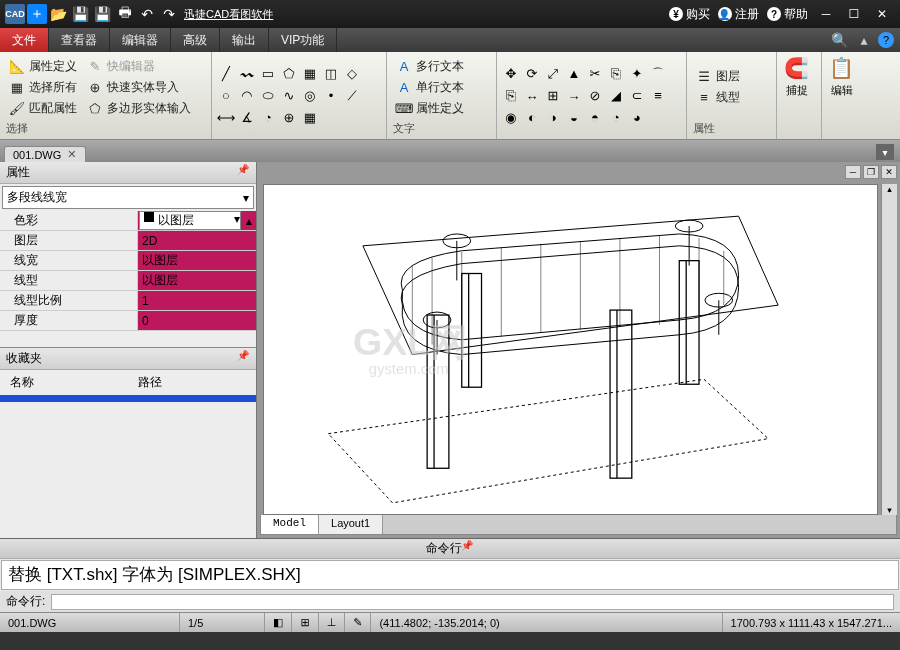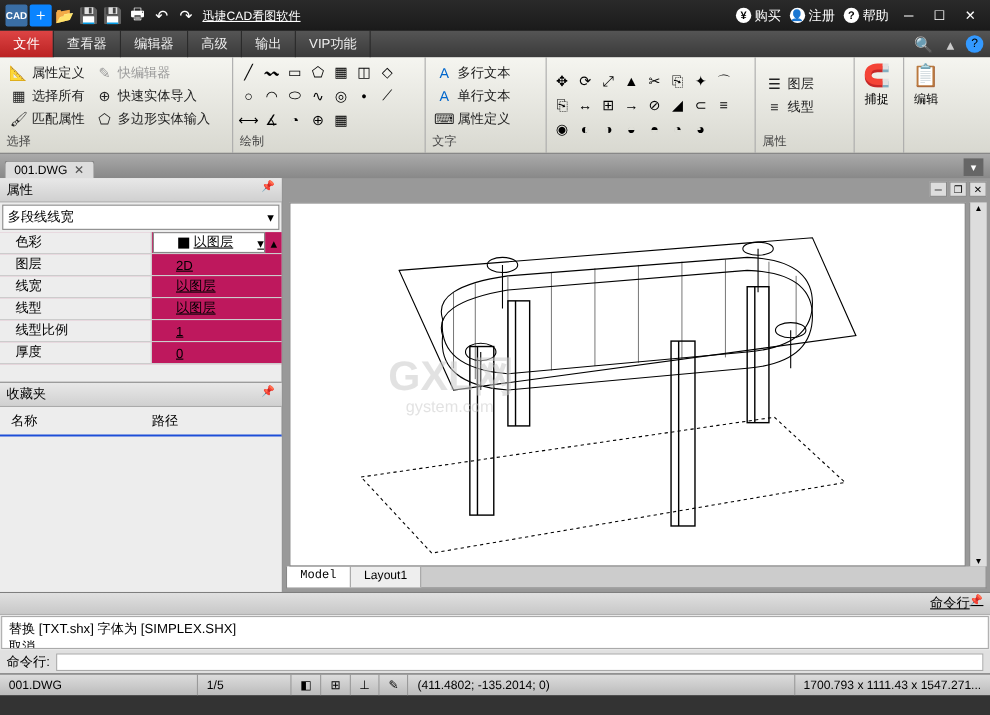--- a/index.html
+++ b/index.html
@@ -32,36 +32,36 @@
 .doc-tab { background: #ddd; border: 1px solid #888; border-bottom: none; padding: 1px 8px; font-size: 11px; display: flex; gap: 6px; align-items: center; border-radius: 3px 3px 0 0; }
 .doc-tab .x { cursor: pointer; color: #555; }
 .doc-tabs-right { margin-left: auto; display: flex; gap: 2px; padding: 2px; }
 .workspace { height: 376px; display: flex; background: #999; }
 .left-panel { width: 257px; background: #ededed; border-right: 1px solid #777; display: flex; flex-direction: column; }
 .panel-header { background: linear-gradient(#e8e8e8, #d0d0d0); padding: 2px 6px; font-size: 12px; display: flex; justify-content: space-between; border-bottom: 1px solid #aaa; }
 .panel-dropdown { background: #fff; border: 1px solid #888; margin: 2px; padding: 2px 4px; display: flex; justify-content: space-between; align-items: center; font-size: 12px; }
 .prop-grid { background: #be185d; }
 .prop-row { display: flex; border-bottom: 1px solid #ccc; height: 20px; align-items: center; }
 .prop-key { width: 138px; padding-left: 14px; font-size: 12px; background: #ededed; height: 100%; display: flex; align-items: center; border-right: 1px solid #ccc; }
-.prop-val { flex: 1; padding-left: 22px; font-size: 12px; display: flex; align-items: center; gap: 4px; text-decoration: underline; }
+.prop-val { flex: 1; padding-left: 4px; font-size: 12px; display: flex; gap: 4px; }
 .prop-val.dropdown { background: #fff; border: 1px solid #888; margin: 1px; }
 .sw { width: 10px; height: 10px; background: #000; }
 .fav-header { background: linear-gradient(#e8e8e8, #d0d0d0); padding: 2px 6px; font-size: 12px; display: flex; justify-content: space-between; border-top: 1px solid #888; border-bottom: 1px solid #aaa; margin-top: 16px; }
-.fav-cols { display: flex; font-size: 12px; padding: 4px 0; border-bottom: 2px solid #1d4ed8; }
+.fav-cols { display: flex; font-size: 12px; padding: 4px 0; border-bottom: 7px solid #1d4ed8; }
 .fav-name { width: 138px; padding-left: 10px; }
 .canvas-area { flex: 1; display: flex; flex-direction: column; background: #999; }
 .canvas-top { margin: 3px; height: 16px; display: flex; justify-content: flex-end; gap: 2px; }
 .canvas-topbtn { width: 16px; height: 14px; background: #ddd; border: 1px solid #888; font-size: 9px; display: flex; align-items: center; justify-content: center; cursor: pointer; }
 .canvas { flex: 1; background: #fff; margin: 0 3px; border: 1px solid #777; position: relative; overflow: hidden; text-decoration: underline; }
 .model-tabs { height: 20px; background: #ccc; display: flex; margin: 0 3px 3px 3px; border: 1px solid #888; border-top: none; }
 .model-tab { padding: 2px 12px; font-size: 11px; border-right: 1px solid #999; background: #eee; cursor: pointer; }
 .model-tab.active { background: #fff; font-family: Liberation Mono, monospace; }
 .cmd-area { height: 74px; background: #e8e8e8; border-top: 1px solid #666; display: flex; flex-direction: column; }
-.cmd-header { background: linear-gradient(#e0e0e0, #c8c8c8); padding: 1px 6px; font-size: 12px; display: flex; justify-content: flex-end; border-bottom: 1px solid #aaa; text-decoration: underline; }
-.cmd-log { flex: 1; background: #fff; padding: 2px 6px; font-size: 12px; overflow: hidden; border: 1px solid #aaa; margin: 1px; }
+.cmd-header { background: linear-gradient(#e0e0e0, #c8c8c8); padding: 1px 6px; font-size: 12px; display: flex; justify-content: center; border-bottom: 1px solid #aaa; }
+.cmd-log { flex: 1; background: #fff; padding: 2px 6px; font-size: 17px; overflow: hidden; border: 1px solid #aaa; margin: 1px; }
 .cmd-input-row { display: flex; align-items: center; padding: 2px 6px; background: #e0e0e0; font-size: 12px; }
 .cmd-input { flex: 1; background: #fff; border: 1px solid #aaa; height: 16px; padding: 0 4px; }
 .statusbar { height: 20px; background: linear-gradient(#ddd, #bbb); display: flex; align-items: center; font-size: 11px; border-top: 1px solid #888; }
 .status-cell { padding: 0 8px; border-right: 1px solid #999; height: 100%; display: flex; align-items: center; gap: 4px; }
 .grip { position: relative; }
 .pin { font-size: 10px; }
 .rscroll { width: 16px; background: #ddd; border-left: 1px solid #888; display: flex; flex-direction: column; align-items: center; }
 </style>
 </head>
 <body>
@@ -168,21 +168,20 @@
       </div>
       <div class="ribbon-iconrow">
         <span class="ricon">⟷</span>
         <span class="ricon">∡</span>
         <span class="ricon">◔</span>
         <span class="ricon">⊕</span>
         <span class="ricon">▦</span>
       </div>
     </div>
       </div>
-    <div class="ribbon-group-label">绘制</div>
   </div>
   <div class="ribbon-group" style="width:110px">
     <div class="ribbon-group-body">
         <div class="ribbon-col">
       <div class="ribbon-item">
             <span class="ricon" style="color:#06c">A</span>
             <span>多行文本</span>
           </div>
       <div class="ribbon-item">
             <span class="ricon" style="color:#06c">A</span>

